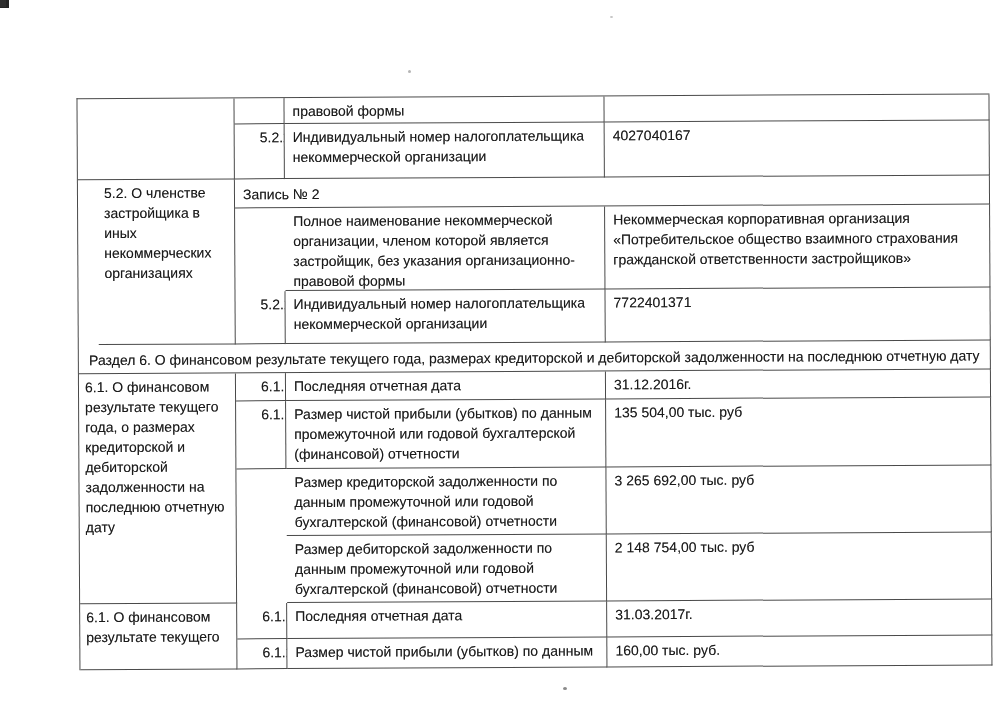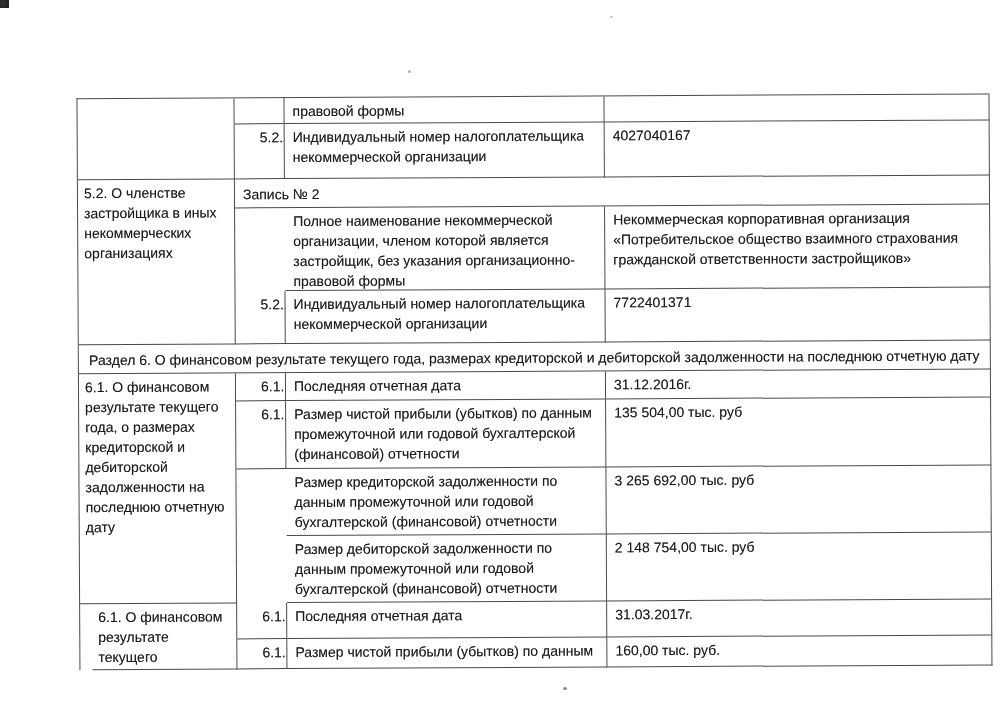--- a/index.html
+++ b/index.html
@@ -65,21 +65,21 @@
     <div class="cell label-cell" style="grid-column:1; grid-row:1/3;"></div>
 
     <div class="cell num-cell" style="grid-column:2; grid-row:1;"></div>
     <div class="cell" style="grid-column:3; grid-row:1;">правовой формы</div>
     <div class="cell" style="grid-column:4; grid-row:1;"></div>
 
     <div class="cell num-cell" style="grid-column:2; grid-row:2;">5.2.2</div>
     <div class="cell" style="grid-column:3; grid-row:2;">Индивидуальный номер налогоплательщика некоммерческой организации</div>
     <div class="cell" style="grid-column:4; grid-row:2;">4027040167</div>
 
-    <div class="cell label-cell" style="grid-column:1; grid-row:3/6;">5.2. О членстве застройщика в иных некоммерческих организациях</div>
+    <div class="cell label-cell" style="grid-column:1; grid-row:3/6;margin-left:20px;">5.2. О членстве застройщика в иных некоммерческих организациях</div>
 
     <div class="cell record-cell" style="grid-column:2/5; grid-row:3;">Запись № 2</div>
 
     <div class="cell" style="grid-column:3; grid-row:4;">Полное наименование некоммерческой организации, членом которой является застройщик, без указания организационно-правовой формы</div>
     <div class="cell" style="grid-column:4; grid-row:4;">Некоммерческая корпоративная организация «Потребительское общество взаимного страхования гражданской ответственности застройщиков»</div>
 
     <div class="cell num-cell" style="grid-column:2; grid-row:5;">5.2.2</div>
     <div class="cell" style="grid-column:3; grid-row:5;">Индивидуальный номер налогоплательщика некоммерческой организации</div>
     <div class="cell" style="grid-column:4; grid-row:5;">7722401371</div>
 
@@ -94,21 +94,21 @@
     <div class="cell num-cell" style="grid-column:2; grid-row:8;">6.1.2</div>
     <div class="cell" style="grid-column:3; grid-row:8;">Размер чистой прибыли (убытков) по данным промежуточной или годовой бухгалтерской (финансовой) отчетности</div>
     <div class="cell" style="grid-column:4; grid-row:8;">135 504,00 тыс. руб</div>
 
     <div class="cell" style="grid-column:3; grid-row:9;">Размер кредиторской задолженности по данным промежуточной или годовой бухгалтерской (финансовой) отчетности</div>
     <div class="cell" style="grid-column:4; grid-row:9;">3 265 692,00 тыс. руб</div>
 
     <div class="cell" style="grid-column:3; grid-row:10;">Размер дебиторской задолженности по данным промежуточной или годовой бухгалтерской (финансовой) отчетности</div>
     <div class="cell" style="grid-column:4; grid-row:10;">2 148 754,00 тыс. руб</div>
 
-    <div class="cell label-cell" style="grid-column:1; grid-row:11/13;margin-left:12px;">6.1. О финансовом результате текущего</div>
+    <div class="cell label-cell" style="grid-column:1; grid-row:11/13;">6.1. О финансовом результате текущего</div>
 
     <div class="cell num-cell" style="grid-column:2; grid-row:11;">6.1.1</div>
     <div class="cell" style="grid-column:3; grid-row:11;">Последняя отчетная дата</div>
     <div class="cell" style="grid-column:4; grid-row:11;">31.03.2017г.</div>
 
     <div class="cell num-cell" style="grid-column:2; grid-row:12;">6.1.2</div>
     <div class="cell" style="grid-column:3; grid-row:12;">Размер чистой прибыли (убытков) по данным</div>
     <div class="cell" style="grid-column:4; grid-row:12;">160,00 тыс. руб.</div>
 
   </div>

